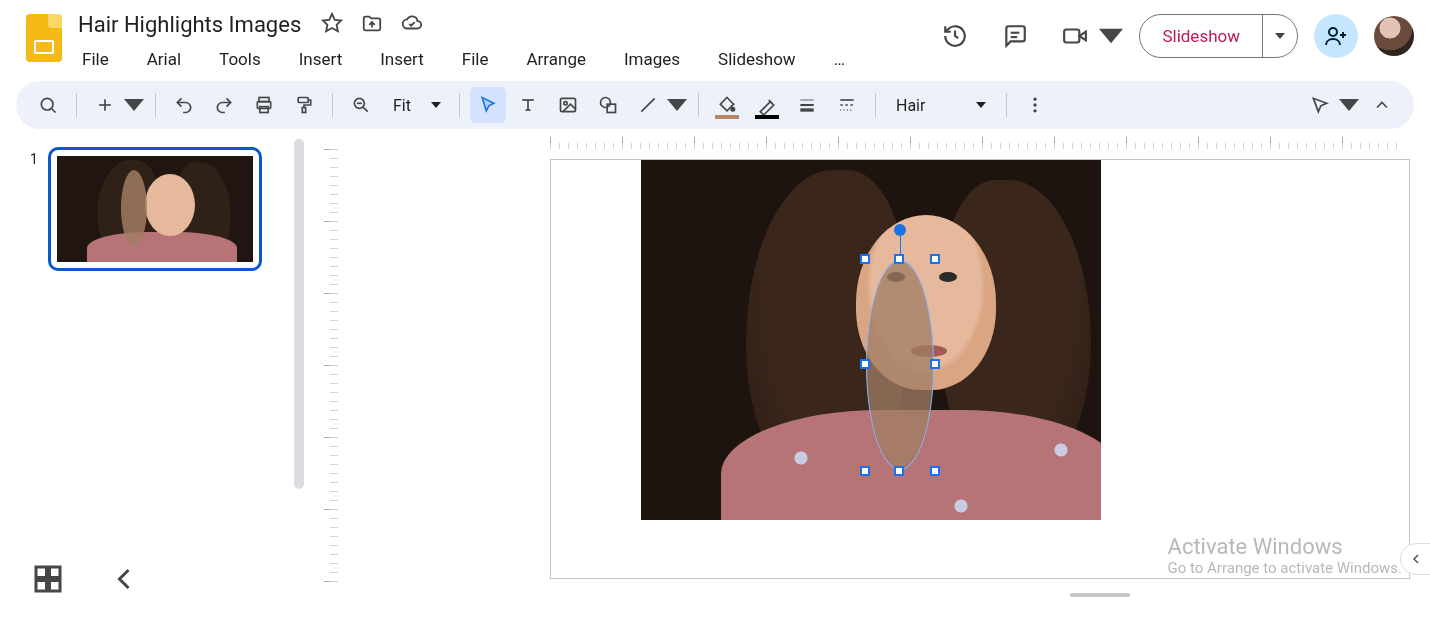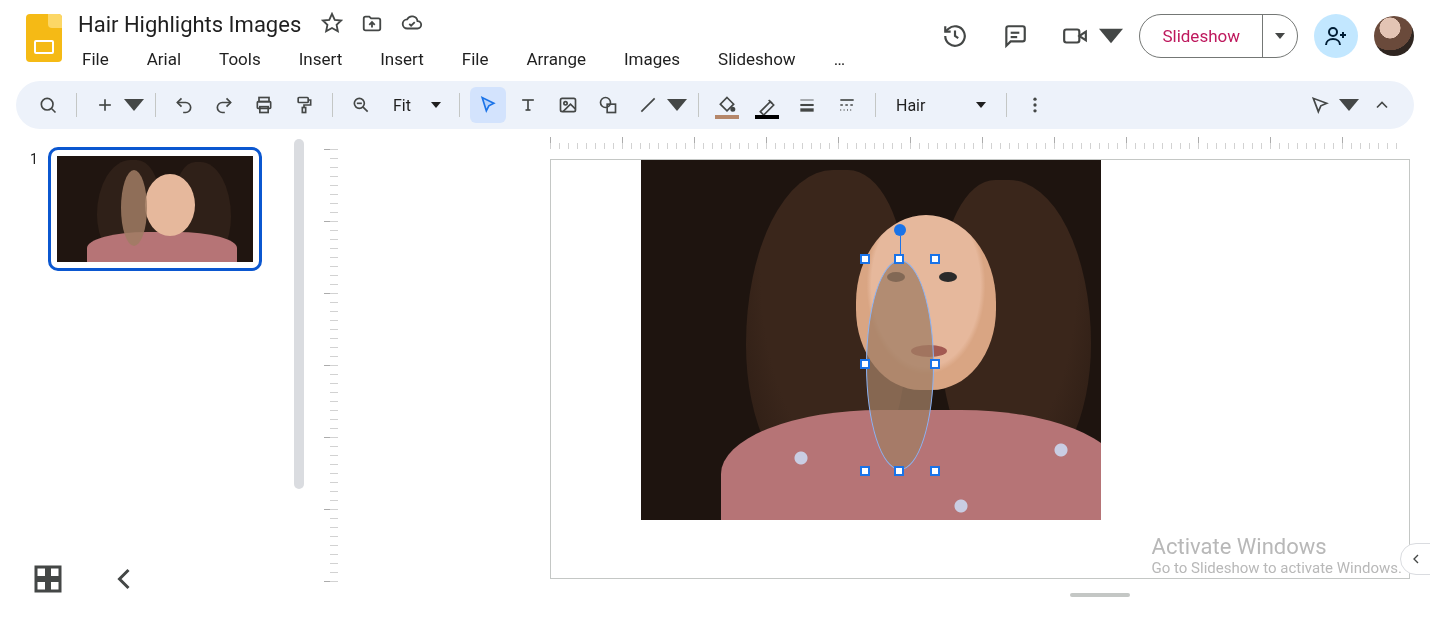--- a/index.html
+++ b/index.html
@@ -427,21 +427,21 @@
           <div class="handle h-bm"></div>
           <div class="handle h-br"></div>
         </div>
       </div>
     </div>
 
     <div class="speaker-notes-handle"></div>
 
     <div class="activate">
       <div class="t1">Activate Windows</div>
-      <div class="t2">Go to Slideshow to activate Windows.</div>
+      <div class="t2">Go to Arrange to activate Windows.</div>
     </div>
 
     <div class="side-toggle">
       <svg viewBox="0 0 24 24" width="16" height="16" fill="none" stroke="currentColor" stroke-width="2">
           <polyline points="15 6 9 12 15 18"></polyline>
         </svg>
     </div>
   </div>
 </div>
 

